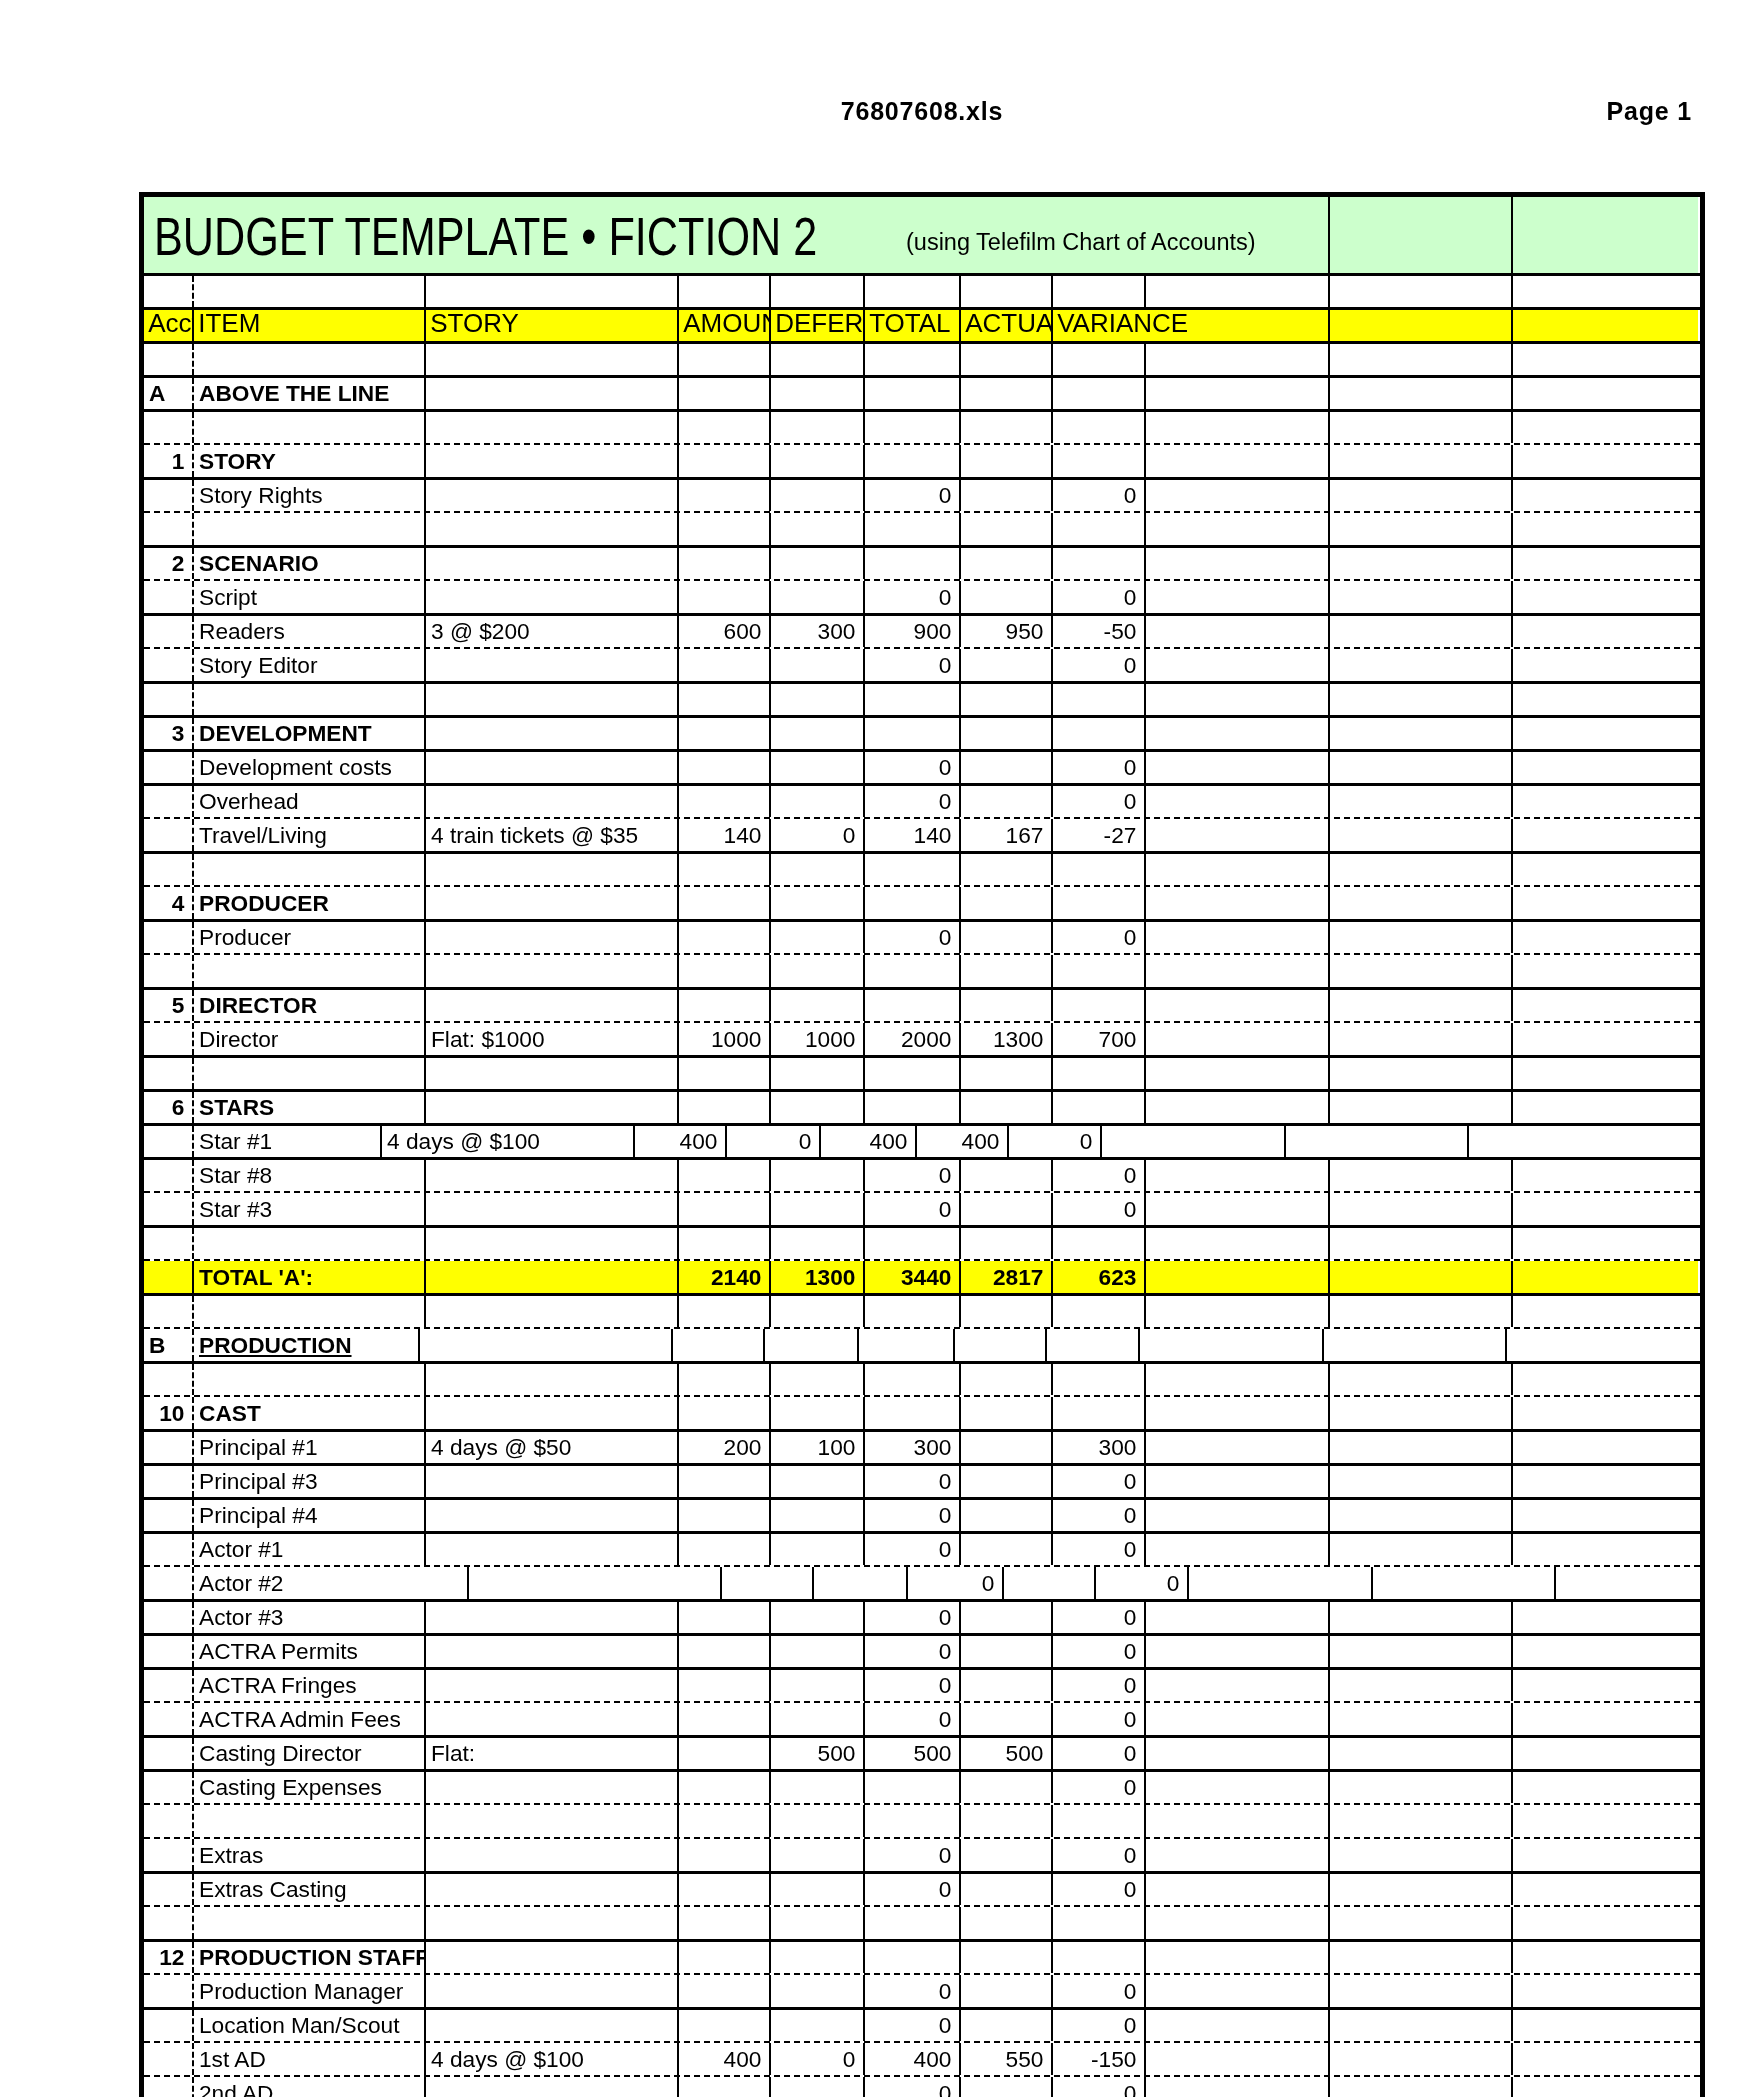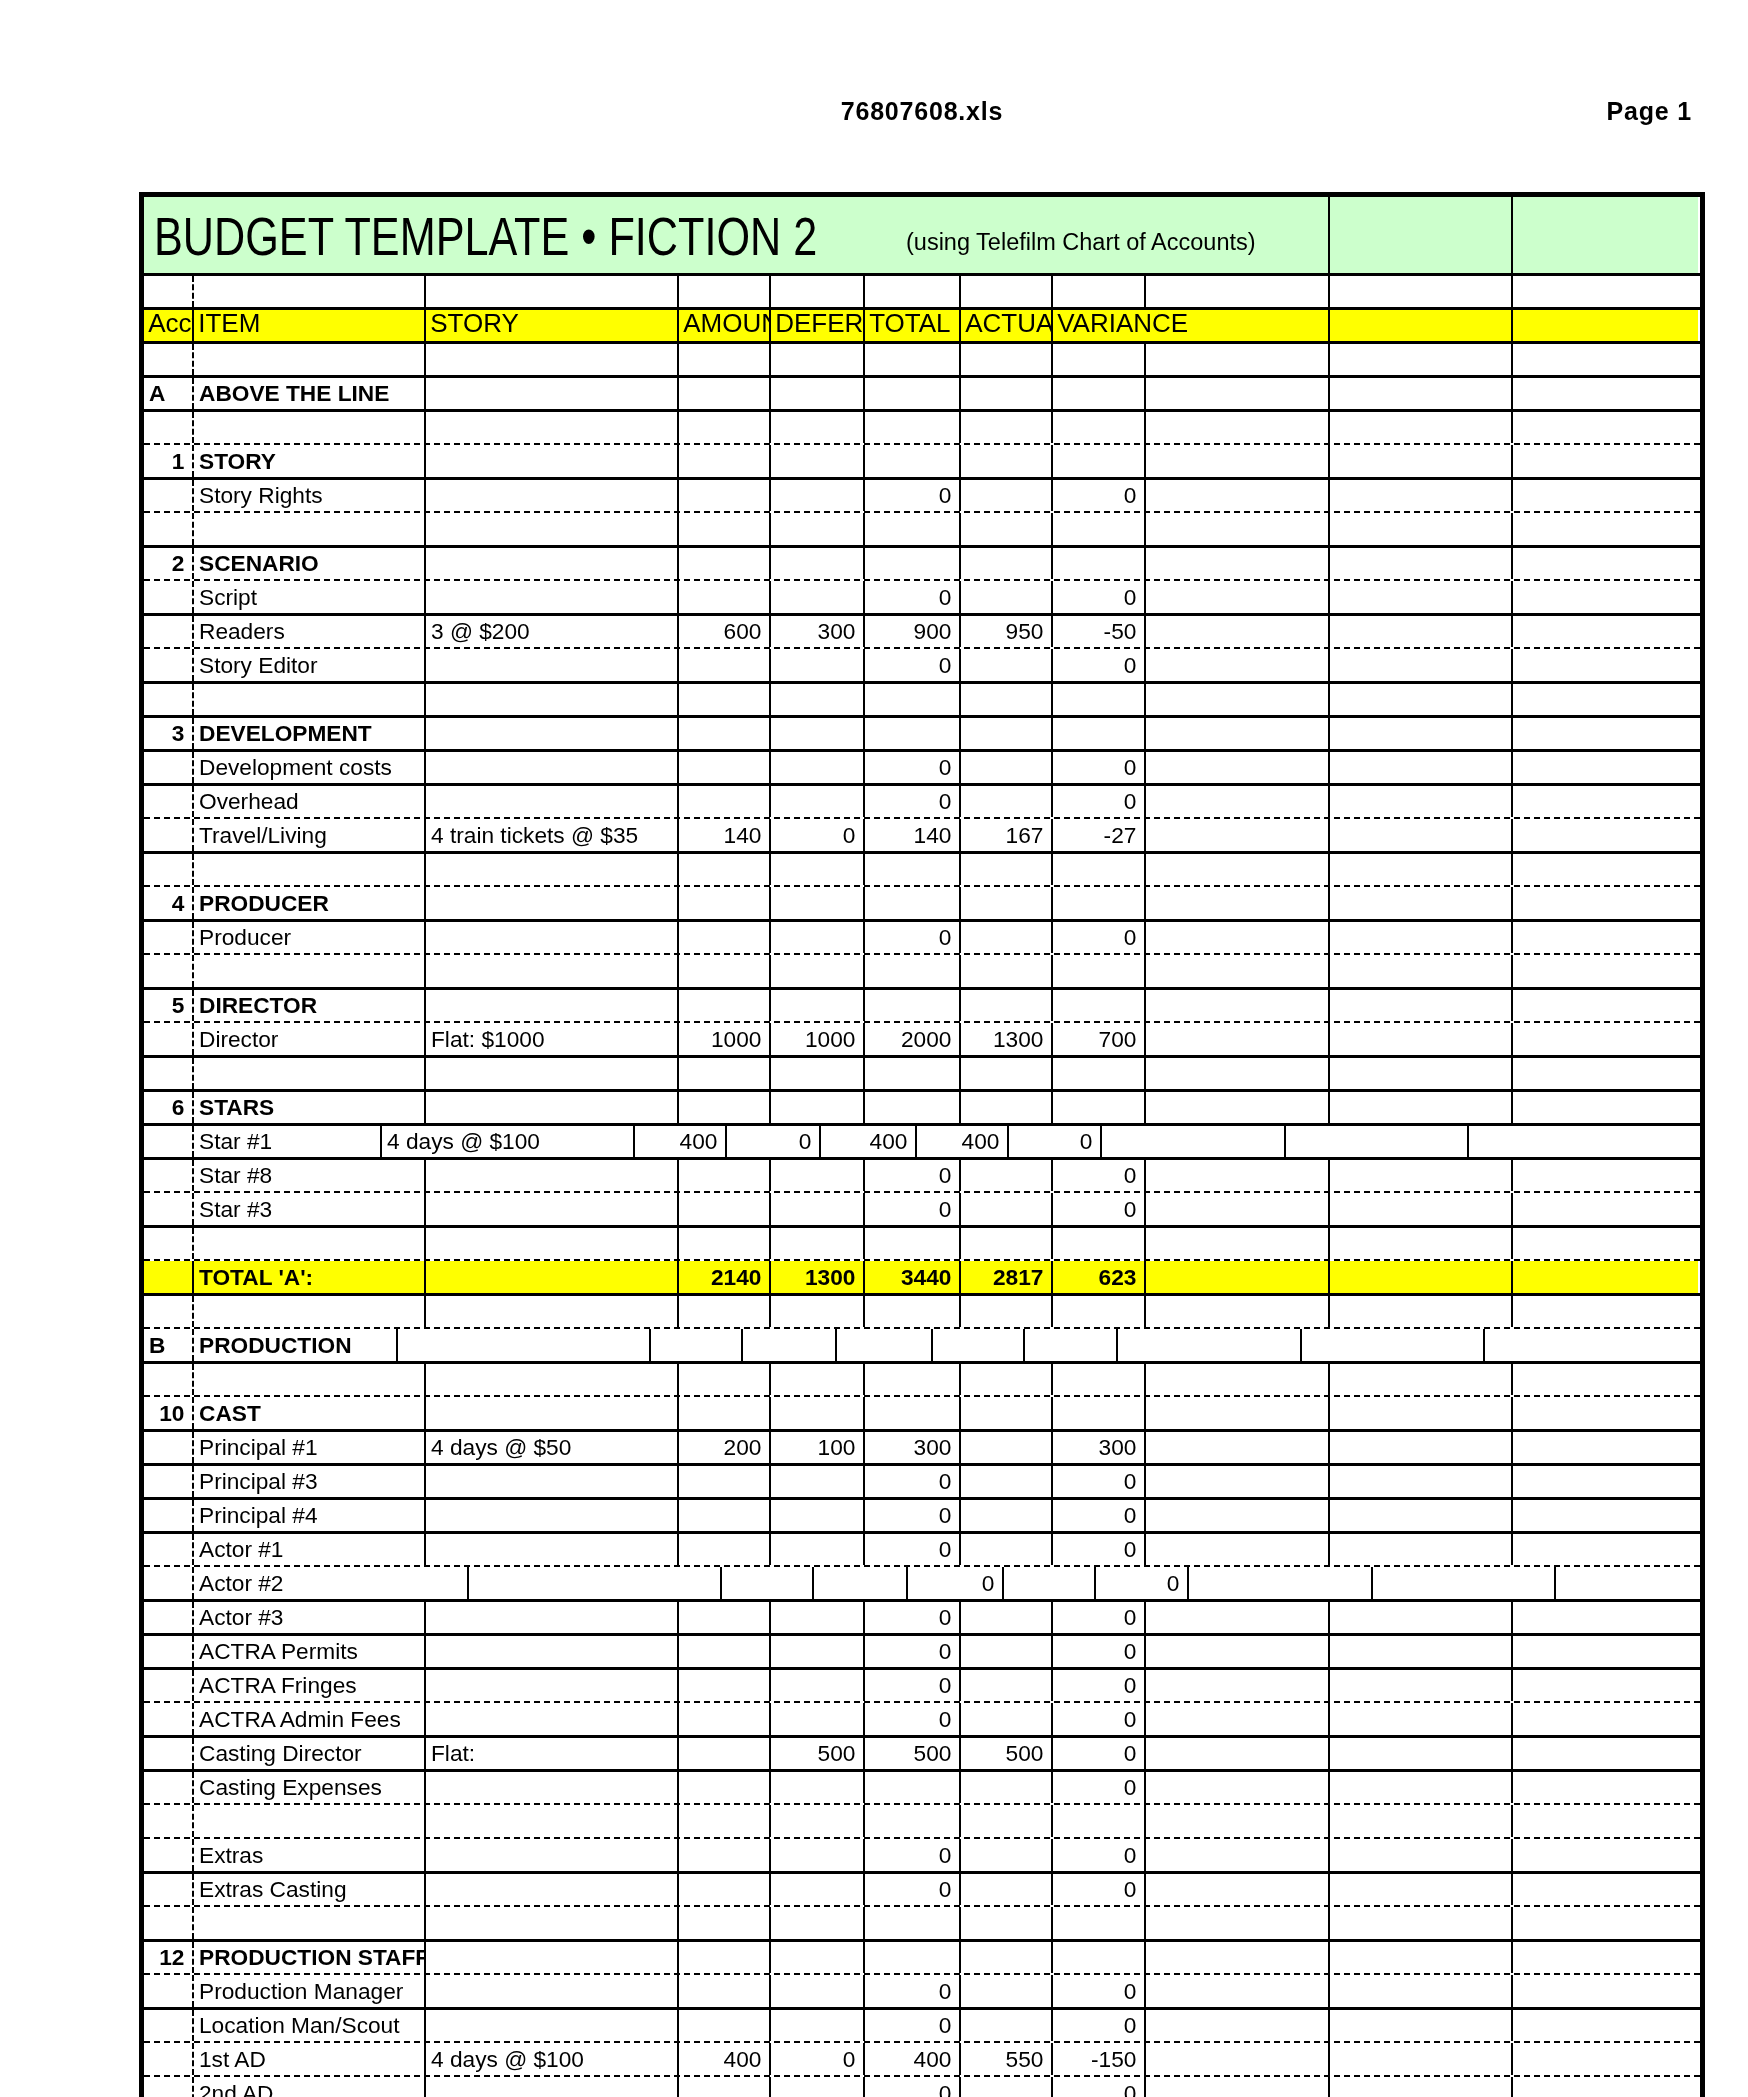--- a/index.html
+++ b/index.html
@@ -477,21 +477,21 @@
         <div class="c" style="width: 94px;"></div>
         <div class="c" style="width: 96px;"></div>
         <div class="c" style="width: 92px;"></div>
         <div class="c" style="width: 93px;"></div>
         <div class="c" style="width: 184px;"></div>
         <div class="c" style="width: 183px;"></div>
         <div class="c" style="width: 185px;"></div>
       </div>
       <div class="row dt">
         <div class="c bold dashr" style="width: 50px;">B</div>
-        <div class="c bold" style="width: 204px;">PRODUCTION</div>
+        <div class="c bold" style="width: 226px; text-decoration: underline;">PRODUCTION</div>
         <div class="c" style="width: 253px;"></div>
         <div class="c" style="width: 92px;"></div>
         <div class="c" style="width: 94px;"></div>
         <div class="c" style="width: 96px;"></div>
         <div class="c" style="width: 92px;"></div>
         <div class="c" style="width: 93px;"></div>
         <div class="c" style="width: 184px;"></div>
         <div class="c" style="width: 183px;"></div>
         <div class="c" style="width: 185px;"></div>
       </div>

